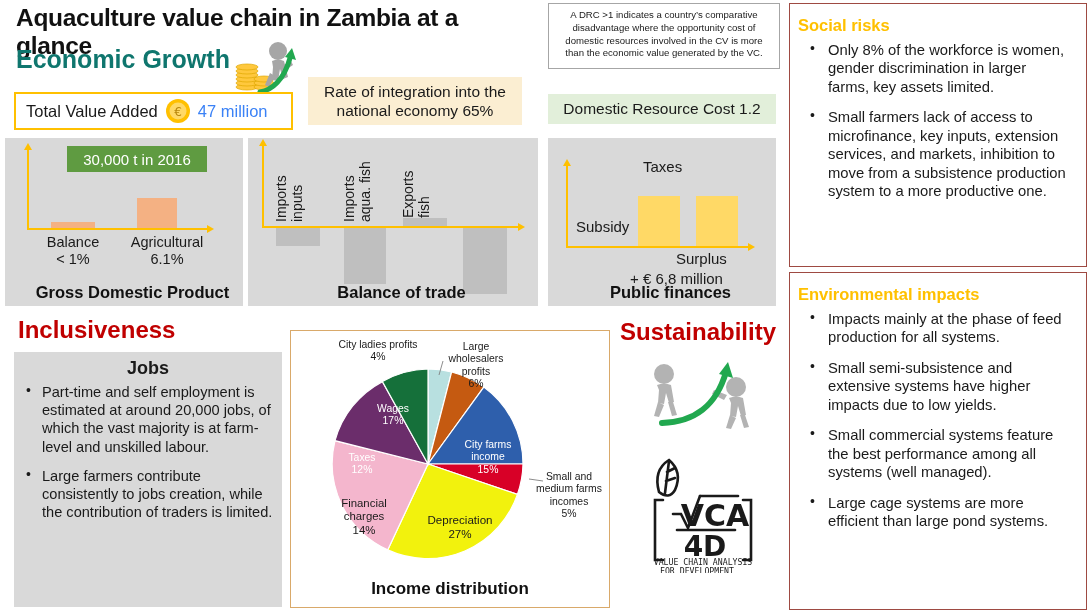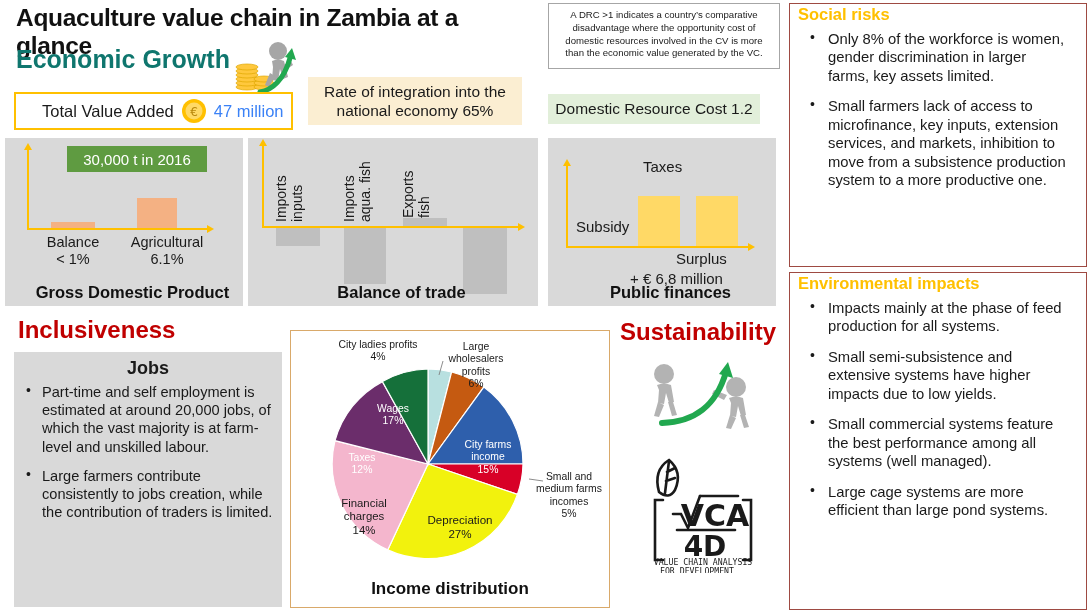--- a/index.html
+++ b/index.html
@@ -11,36 +11,36 @@
   #main-title{left:16px;top:4px;width:520px;font-size:24.5px;font-weight:bold;
               letter-spacing:-0.3px;color:#111;}
   #econ-growth-title{left:16px;top:45px;font-size:25px;font-weight:bold;color:#0f766e;}
 
   
   #growth-icon{left:234px;top:40px;width:70px;height:58px;}
 
   
   #tva-box{left:14px;top:92px;width:275px;height:34px;border:2px solid #ffc000;
            background:#fff;display:flex;align-items:center;}
-  #tva-label{font-size:16.5px;padding-left:26px;color:#1a1a1a;}
+  #tva-label{font-size:16.5px;padding-left:10px;color:#1a1a1a;}
   #coin-icon{width:26px;height:26px;margin:0 7px;}
   #tva-value{font-size:16.5px;color:#3b82f6;}
 
   
   #rate-box{left:308px;top:77px;width:214px;height:48px;background:#fbeed2;
             display:flex;align-items:center;justify-content:center;text-align:center;
             font-size:15.5px;line-height:1.25;padding:0 6px;box-sizing:border-box;}
 
   
   #drc-note{left:548px;top:3px;width:232px;height:66px;border:1px solid #a6a6a6;
             background:#fff;box-sizing:border-box;padding:5px 6px 0 6px;text-align:center;
             font-size:9.6px;line-height:1.33;color:#1a1a1a;}
 
   
-  #drc-box{left:548px;top:94px;width:212px;height:30px;background:#e2efda;
+  #drc-box{left:548px;top:94px;width:228px;height:30px;background:#e2efda;
            display:flex;align-items:center;justify-content:center;
            font-size:15.5px;color:#1a1a1a;}
 
   
   .panel-gray{background:#d9d9d9;}
   .panel-cap{position:absolute;left:0;right:0;bottom:4px;text-align:center;
              font-size:16.5px;font-weight:bold;color:#111;padding-left:17px;}
   .axis-v{position:absolute;background:#ffc000;width:2px;}
   .axis-h{position:absolute;background:#ffc000;height:2px;}
   .arrow-up{position:absolute;width:0;height:0;border-left:4px solid transparent;
@@ -85,21 +85,21 @@
   .pie-lab{position:absolute;font-size:10.4px;line-height:1.18;color:#1a1a1a;text-align:center;}
   .pie-lab.inner{color:#fff;}
   .pie-lab.inner-dark{color:#1a1a1a;}
 
   
   #sustain-title{left:620px;top:318px;font-size:24px;font-weight:bold;color:#c00000;}
   #sustain-icon{left:640px;top:360px;width:130px;height:70px;}
   #vca-logo{left:645px;top:448px;width:120px;height:125px;}
 
   
-  .rpanel{border:1.5px solid #9e4a42;background:#fff;box-sizing:border-box;padding:1px 8px 4px 8px;}
+  .rpanel{border:1.5px solid #9e4a42;background:#fff;box-sizing:border-box;padding:12px 8px 4px 8px;}
   #social-panel{left:789px;top:3px;width:298px;height:264px;}
   #env-panel{left:789px;top:272px;width:298px;height:338px;}
   .rpanel h3{margin:0 0 4px 0;font-size:16.5px;color:#ffc000;font-weight:bold;}
   .rpanel ul.bullets li{font-size:14.8px;margin-bottom:12px;padding-left:22px;}
 </style>
 </head>
 <body>
 
 <div class="abs" id="main-title">Aquaculture value chain in Zambia at a glance</div>
 <div class="abs" id="econ-growth-title">Economic Growth</div>

